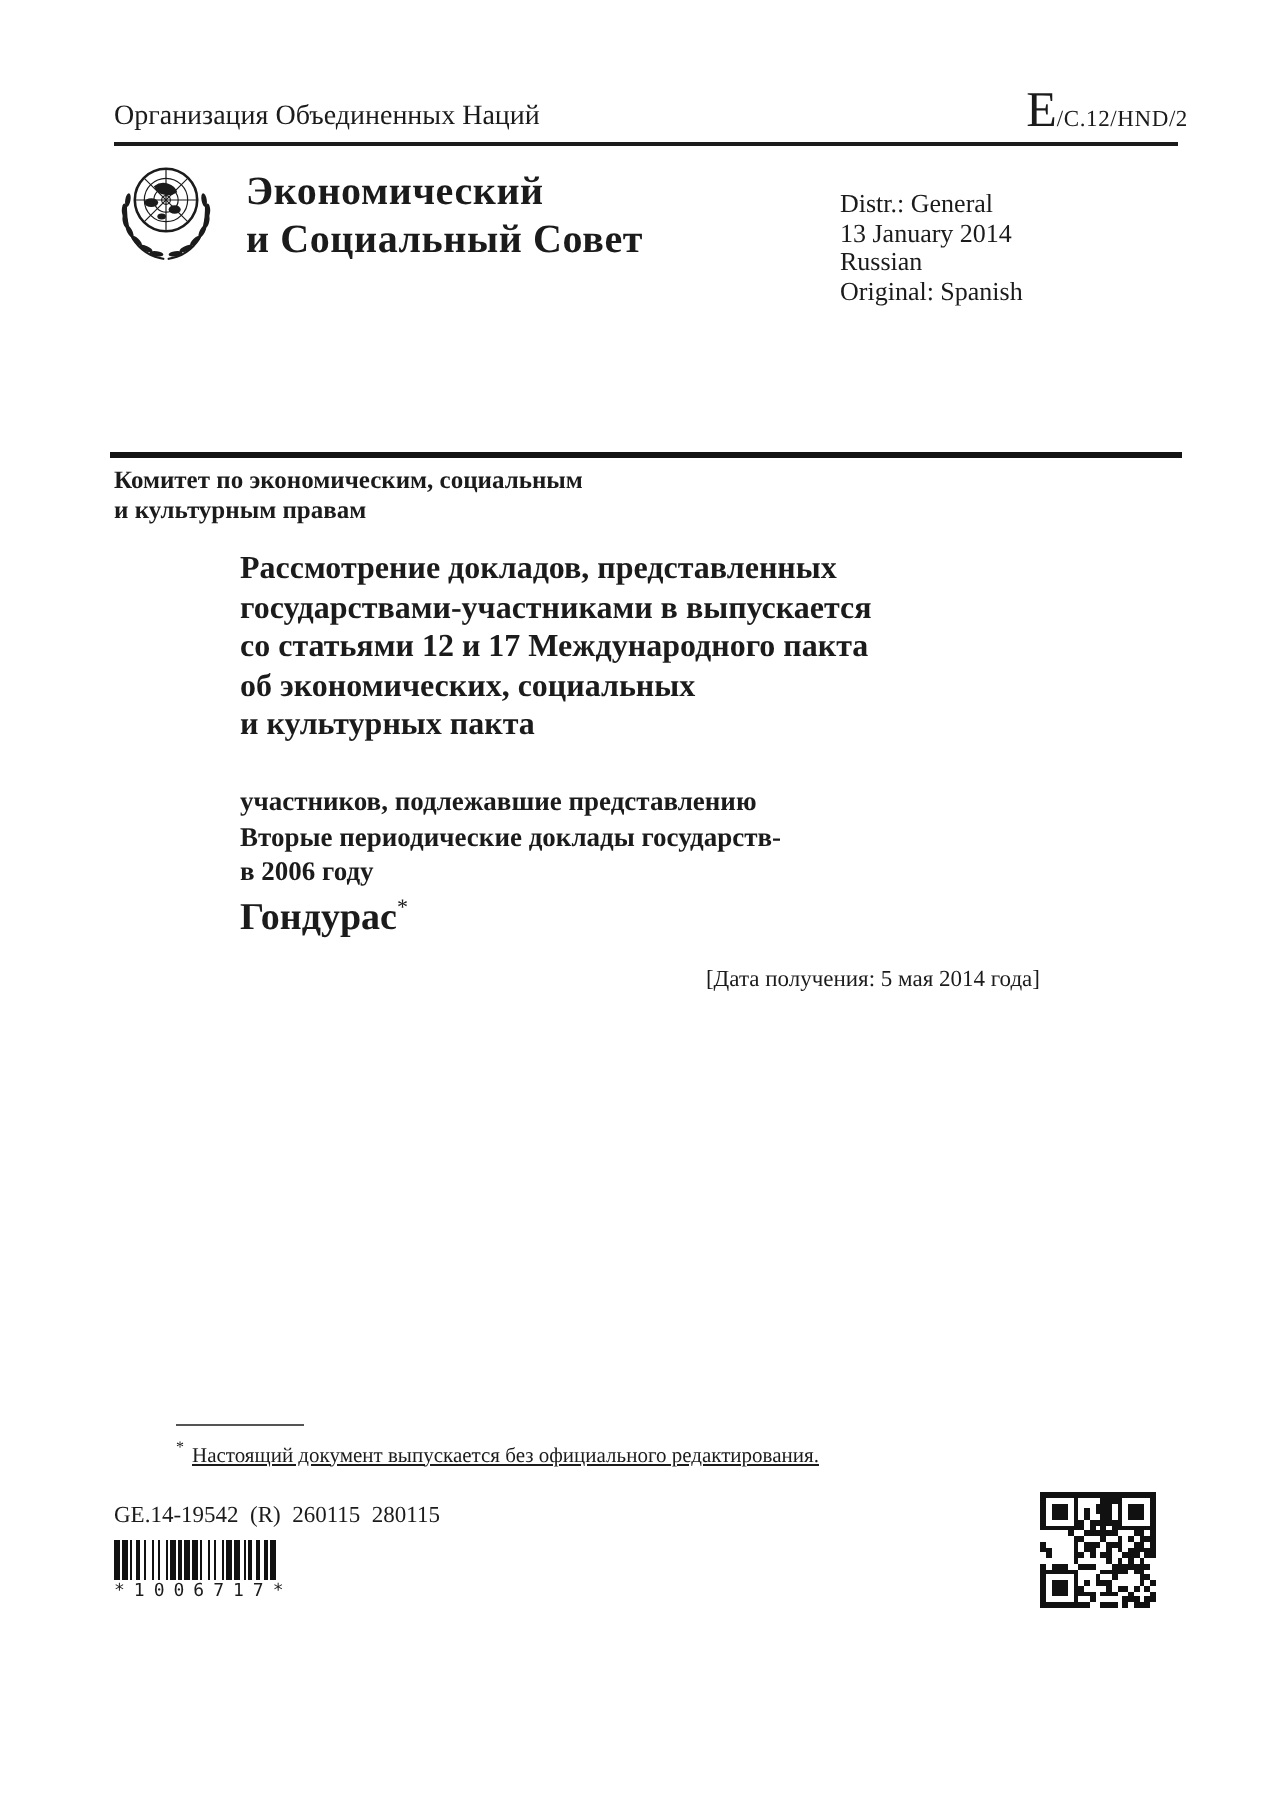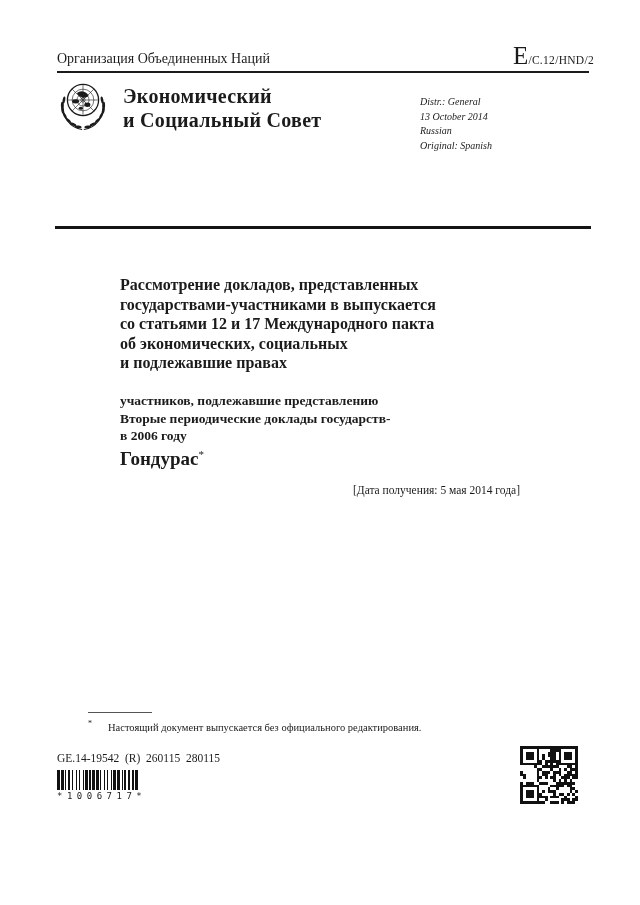--- a/index.html
+++ b/index.html
@@ -7,35 +7,35 @@
         font-family:"Liberation Serif","DejaVu Serif",serif;overflow:hidden;}
 
   .org-name{position:absolute;left:57px;top:51px;font-size:14px;}
   .doc-symbol{position:absolute;right:46px;top:43px;display:flex;align-items:baseline;}
   .doc-symbol .big{font-size:25px;line-height:26px;}
   .doc-symbol .rest{font-size:11.5px;letter-spacing:.3px;}
   .rule-top{position:absolute;left:57px;top:71px;width:532px;height:2px;background:#1b1b1b;}
 
   .emblem{position:absolute;left:57px;top:78px;}
   .council{position:absolute;left:123px;top:84px;font-size:20px;font-weight:bold;line-height:24px;letter-spacing:.3px;}
-  .distr{position:absolute;left:420px;top:95px;font-size:10px;line-height:14.6px;font-style:italic;}
+  .distr{position:absolute;left:420px;top:95px;font-size:13px;line-height:14.6px;}
 
   .rule-thick{position:absolute;left:55px;top:226px;width:536px;height:3px;background:#141414;}
 
   .committee{position:absolute;left:57px;top:233px;font-size:12.5px;font-weight:bold;line-height:15px;}
   .title{position:absolute;left:120px;top:275px;width:440px;font-size:16px;font-weight:bold;line-height:19.5px;}
   .subtitle{position:absolute;left:120px;top:392px;width:440px;font-size:13.5px;font-weight:bold;line-height:17.5px;}
   .country{position:absolute;left:120px;top:448px;font-size:19px;font-weight:bold;text-align:right;}
   .country sup{font-size:11px;font-weight:normal;}
   .date-received{position:absolute;left:120px;top:484px;width:400px;text-align:right;font-size:11.5px;}
 
   .fn-rule{position:absolute;left:88px;top:712px;width:64px;height:1px;background:#555;}
   .footnote{position:absolute;left:88px;top:719px;font-size:10.5px;}
   .footnote sup{font-size:8px;}
-  .footnote .fn-text{margin-left:16px;}
+  .footnote .fn-text{margin-left:4px;text-decoration:underline;}
 
   .ge-line{position:absolute;left:57px;top:752px;font-size:11.5px;white-space:pre;}
   .barcode{position:absolute;left:57px;top:770px;width:93px;height:20px;display:flex;overflow:hidden;}
   .barcode i{display:block;height:100%;flex:0 0 auto;}
   .barcode i.b{background:#111;}
   .barcode-text{position:absolute;left:57px;top:791px;width:96px;overflow:hidden;
      font-family:"DejaVu Sans Mono","Liberation Mono",monospace;font-size:9px;letter-spacing:4.5px;}
 
   .recycle{position:absolute;left:245px;top:774px;display:flex;align-items:center;gap:2px;
      font-size:10.5px;font-weight:bold;}
@@ -98,34 +98,38 @@
     </svg>
   </div>
 
   <div class="council">
     <div>Экономический</div>
     <div>и Социальный Совет</div>
   </div>
 
   <div class="distr">
     <div>Distr.: General</div>
-    <div>13 October 2014</div>
+    <div>13 January 2014</div>
     <div>Russian</div>
     <div>Original: Spanish</div>
   </div>
 
   <div class="rule-thick"></div>
 
+  <div class="committee">
+    <div>Комитет по экономическим, социальным</div>
+    <div>и культурным правам</div>
+  </div>
 
   <div class="title">
     <div>Рассмотрение докладов, представленных</div>
     <div>государствами-участниками в выпускается</div>
     <div>со статьями 12 и 17 Международного пакта</div>
     <div>об экономических, социальных</div>
-    <div>и подлежавшие правах</div>
+    <div>и культурных пакта</div>
   </div>
 
   <div class="subtitle">
     <div>участников, подлежавшие представлению</div>
     <div>Вторые периодические доклады государств-</div>
     <div>в 2006 году</div>
   </div>
 
   <div class="country">
     <span>Гондурас</span><sup>*</sup>

